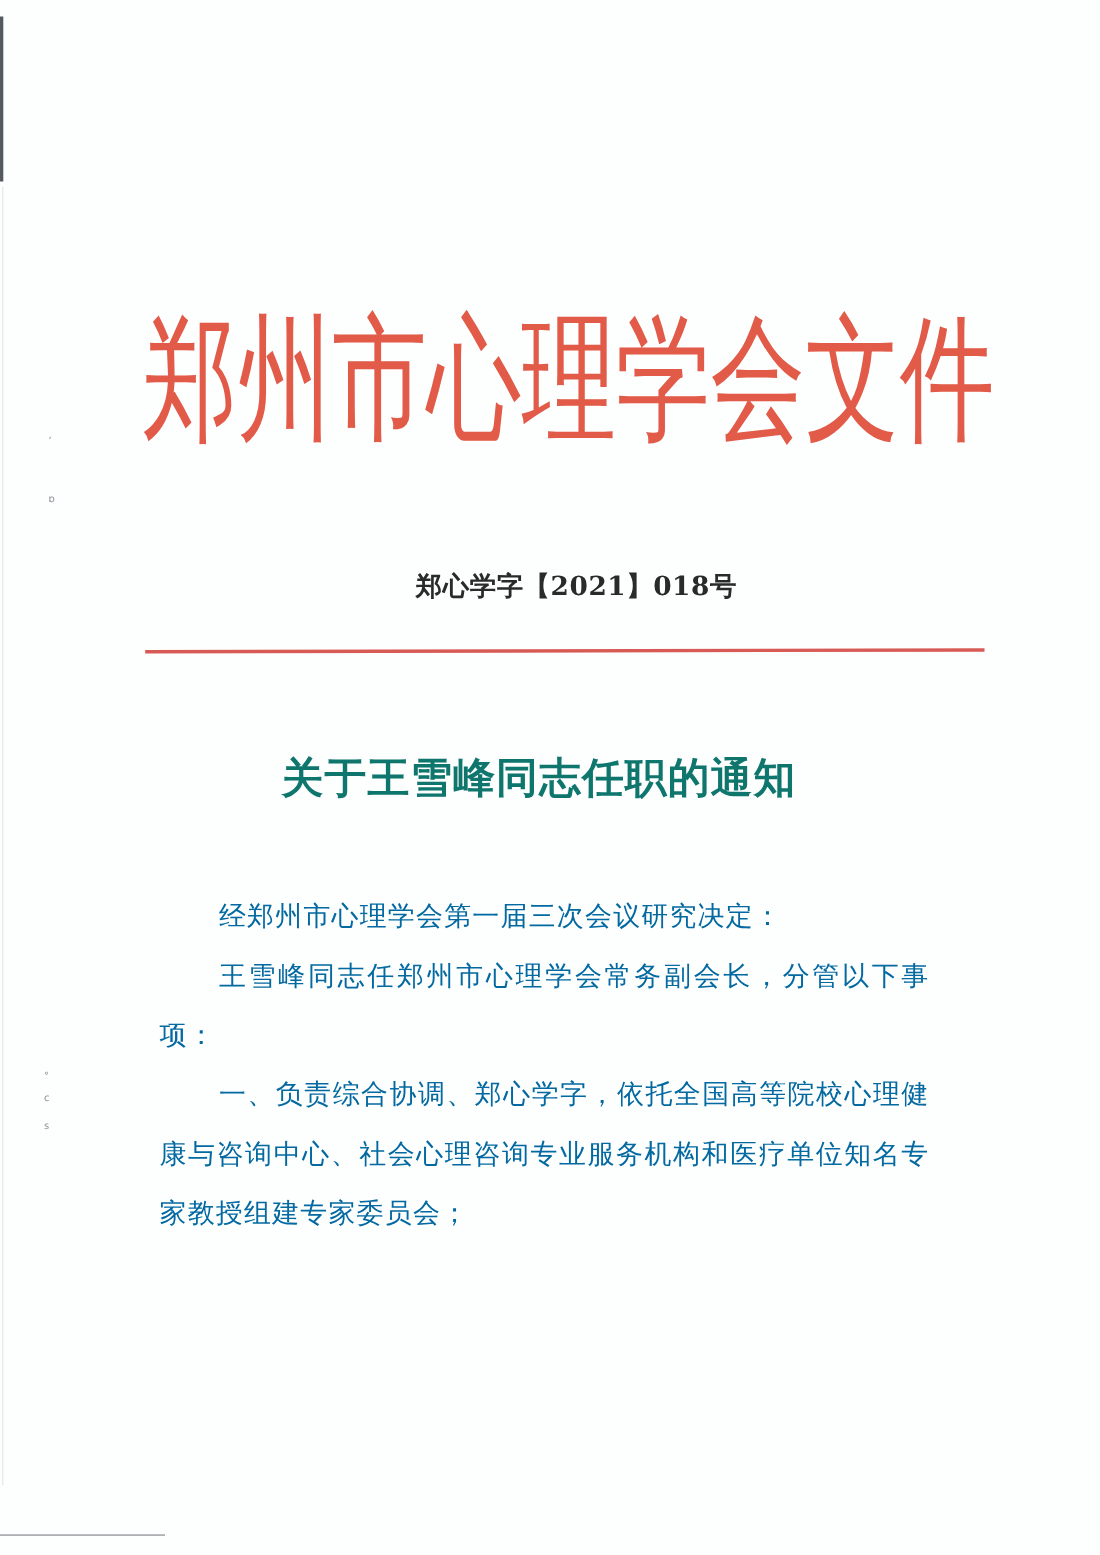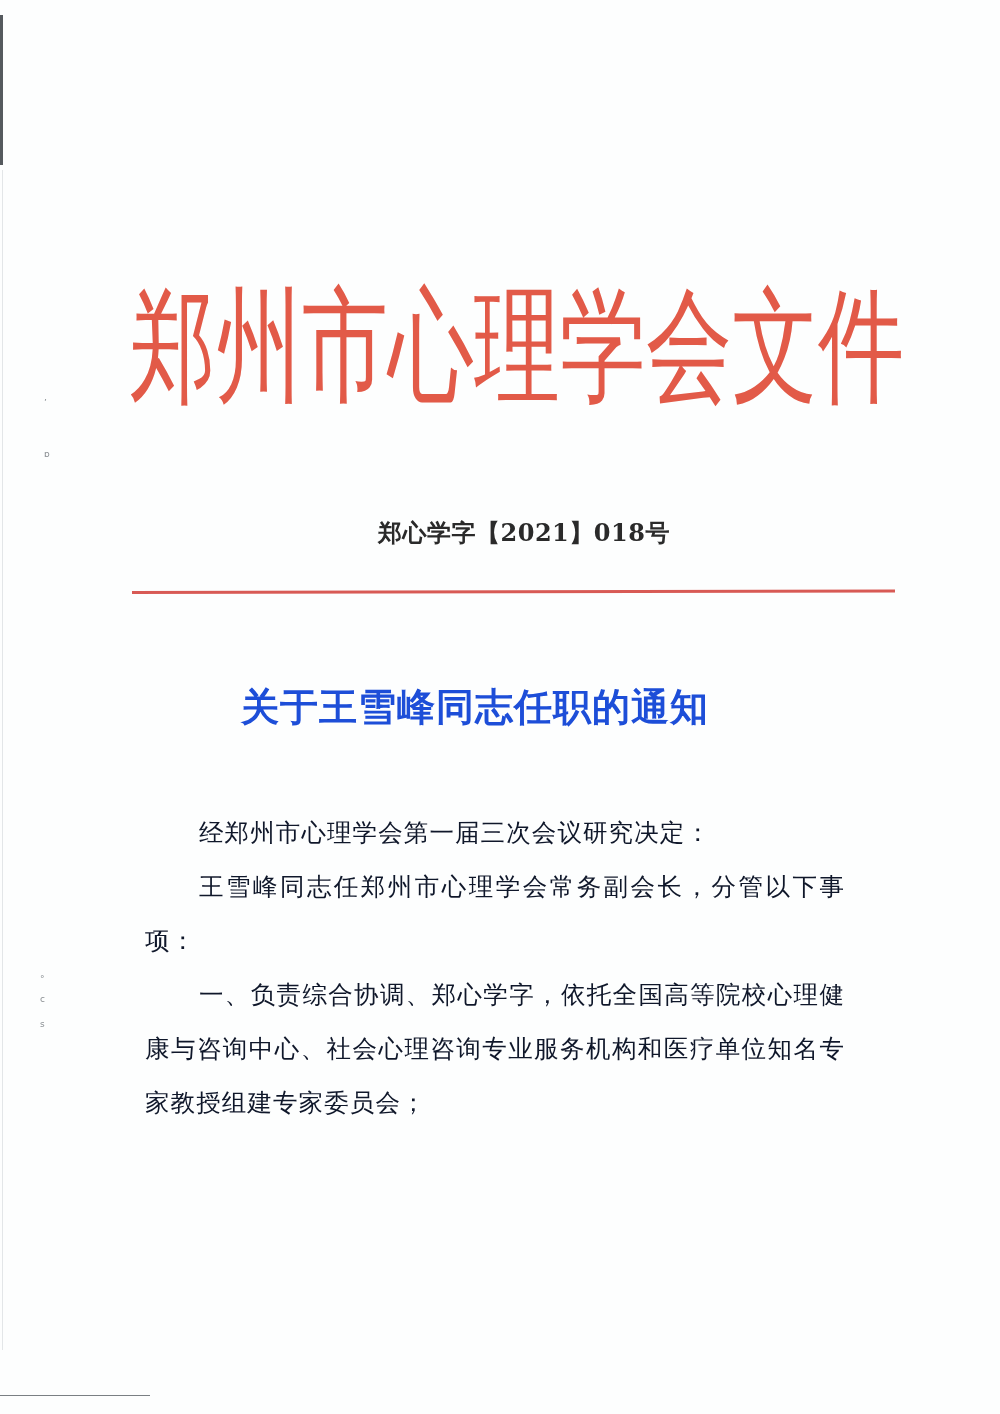--- a/index.html
+++ b/index.html
@@ -76,35 +76,35 @@
     .red-rule {
       position: absolute;
       left: 132px; top: 591px;
       width: 763px; height: 3px;
       background: #d85a55;
       transform: rotate(-0.12deg);
       transform-origin: left center;
     }
     .doc-title {
       position: absolute;
-      left: 241px; top: 682px;
+      left: 256px; top: 682px;
       font-size: 38px;
       font-weight: bold;
-      color: #1d4ed8;
+      color: #0f766e;
       letter-spacing: 1px;
       white-space: nowrap;
       font-family: Liberation Sans, sans-serif;
     }
     .body-text {
       position: absolute;
       left: 145px; top: 806px;
       width: 700px;
       font-size: 24.5px;
       line-height: 54px;
-      color: #0f172a;
+      color: #0369a1;
       font-family: "DejaVu Serif", "Liberation Serif", serif;
     }
     .body-text p {
       margin: 0;
       text-indent: 54px;
       text-align: justify;
       letter-spacing: 1.1px;
     }
   </style>
 </head>

